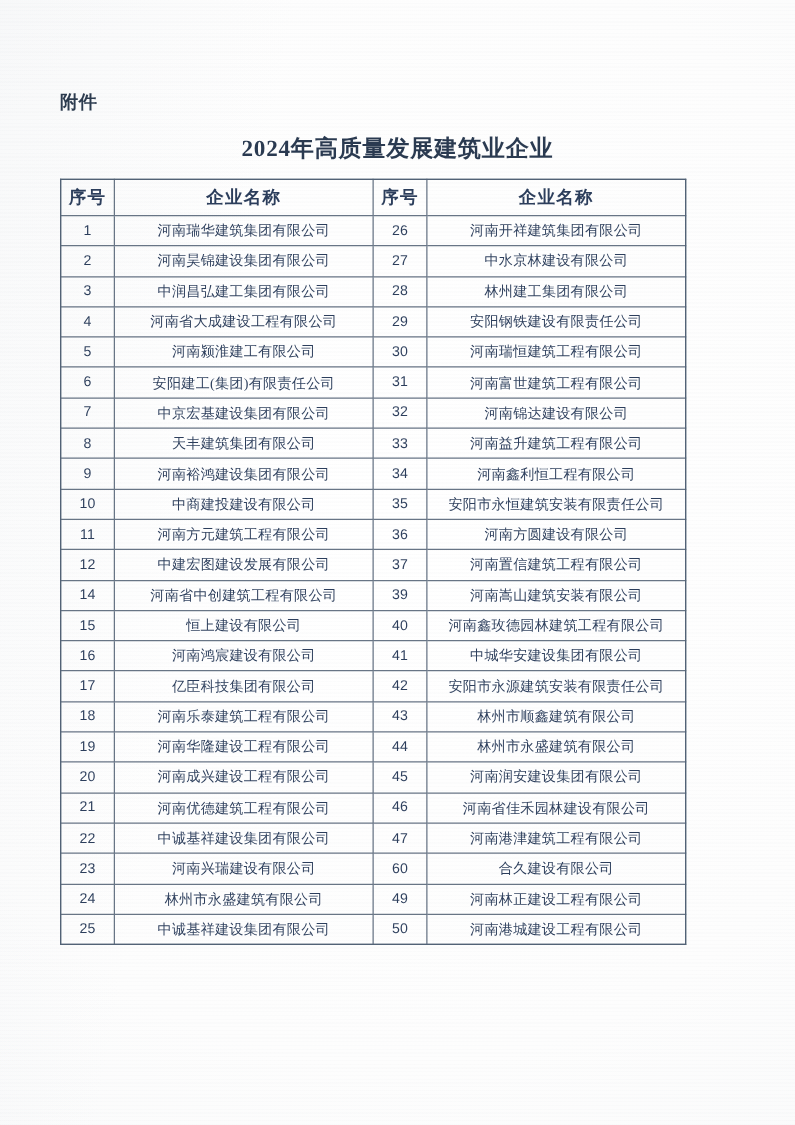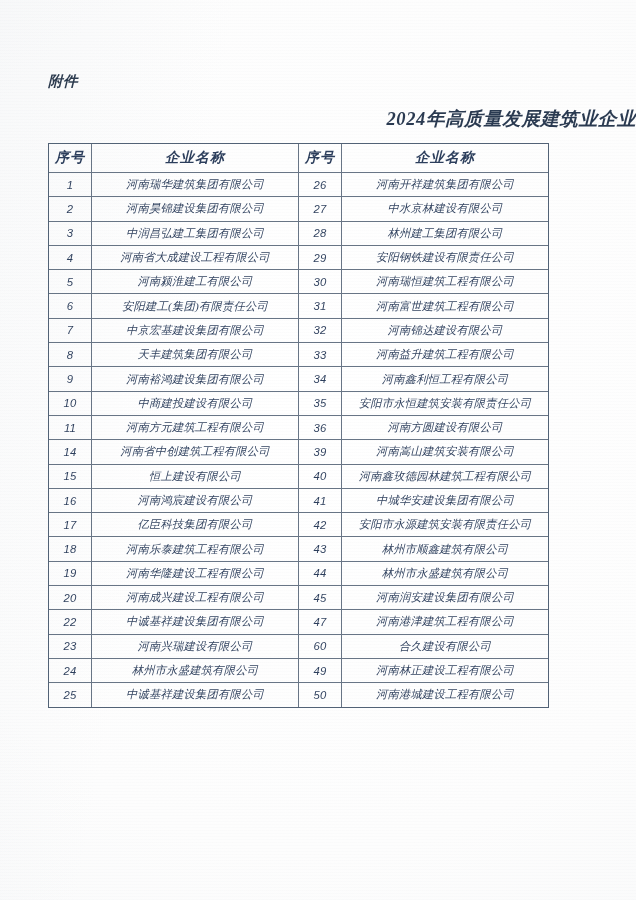--- a/index.html
+++ b/index.html
@@ -30,40 +30,39 @@
     background:
       repeating-linear-gradient(0deg, rgba(120,130,145,0.020) 0px, rgba(120,130,145,0.020) 1px, rgba(255,255,255,0) 1px, rgba(255,255,255,0) 3px),
       linear-gradient(100deg, rgba(205,212,220,0.10) 0%, rgba(255,255,255,0) 30%);
   }
 
   .content {
     position: absolute;
     left: 0; top: 0;
     width: 636px;
     height: 632px;
-    font-style: italic;
   }
 
   .attachment-label {
     position: absolute;
     left: 48px;
     top: 72px;
     font-size: 14.5px;
     font-weight: bold;
     color: #1d2d42;
     letter-spacing: 0.5px;
     font-family: "Liberation Sans", "DejaVu Sans", sans-serif;
   }
 
   .doc-title {
     position: absolute;
     left: 0;
     top: 106px;
     width: 636px;
-    text-align: right;
+    text-align: center;
     font-size: 18.5px;
     font-weight: bold;
     color: #1b2c44;
     letter-spacing: 0.6px;
     font-family: "Liberation Serif", "DejaVu Serif", serif;
   }
 
   .table-wrap {
     position: absolute;
     left: 48px;
@@ -203,20 +202,26 @@
             <td class="num">35</td>
             <td class="name">安阳市永恒建筑安装有限责任公司</td>
           </tr>
           <tr>
             <td class="num">11</td>
             <td class="name">河南方元建筑工程有限公司</td>
             <td class="num">36</td>
             <td class="name">河南方圆建设有限公司</td>
           </tr>
           <tr>
+            <td class="num">12</td>
+            <td class="name">中建宏图建设发展有限公司</td>
+            <td class="num">37</td>
+            <td class="name">河南置信建筑工程有限公司</td>
+          </tr>
+          <tr>
             <td class="num">14</td>
             <td class="name">河南省中创建筑工程有限公司</td>
             <td class="num">39</td>
             <td class="name">河南嵩山建筑安装有限公司</td>
           </tr>
           <tr>
             <td class="num">15</td>
             <td class="name">恒上建设有限公司</td>
             <td class="num">40</td>
             <td class="name">河南鑫玫德园林建筑工程有限公司</td>
@@ -245,20 +250,26 @@
             <td class="num">44</td>
             <td class="name">林州市永盛建筑有限公司</td>
           </tr>
           <tr>
             <td class="num">20</td>
             <td class="name">河南成兴建设工程有限公司</td>
             <td class="num">45</td>
             <td class="name">河南润安建设集团有限公司</td>
           </tr>
           <tr>
+            <td class="num">21</td>
+            <td class="name">河南优德建筑工程有限公司</td>
+            <td class="num">46</td>
+            <td class="name">河南省佳禾园林建设有限公司</td>
+          </tr>
+          <tr>
             <td class="num">22</td>
             <td class="name">中诚基祥建设集团有限公司</td>
             <td class="num">47</td>
             <td class="name">河南港津建筑工程有限公司</td>
           </tr>
           <tr>
             <td class="num">23</td>
             <td class="name">河南兴瑞建设有限公司</td>
             <td class="num">60</td>
             <td class="name">合久建设有限公司</td>

